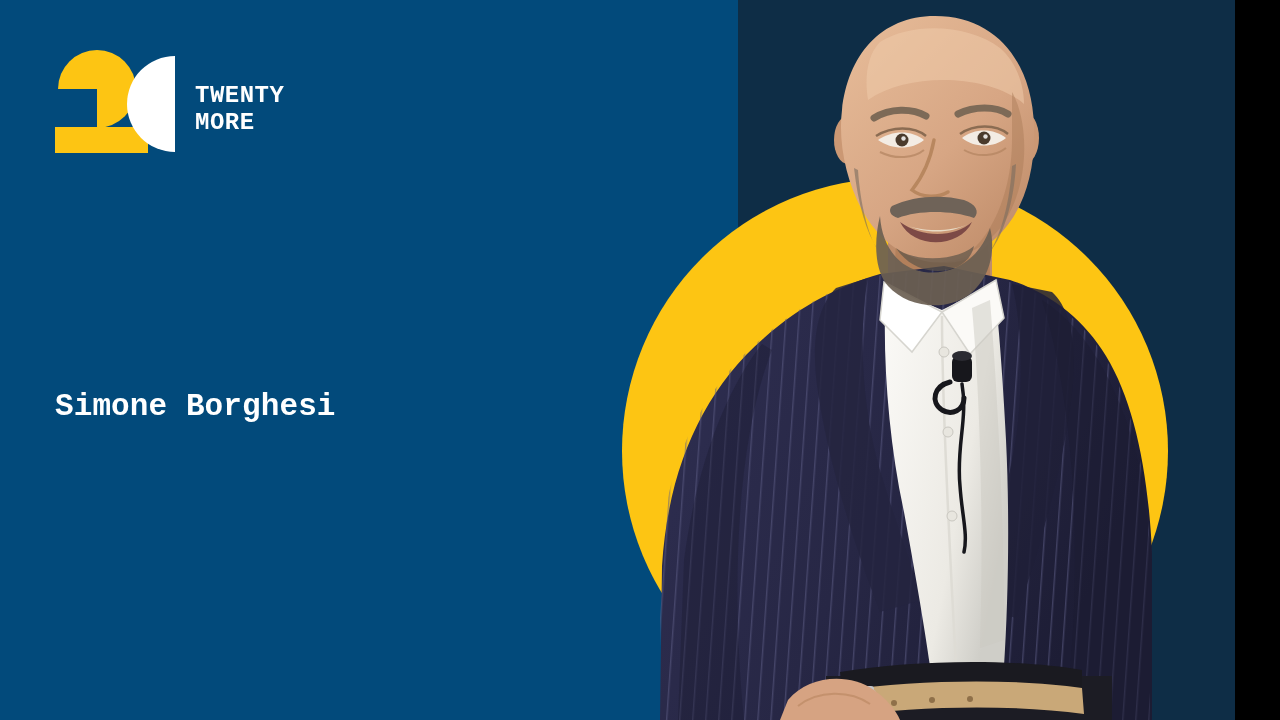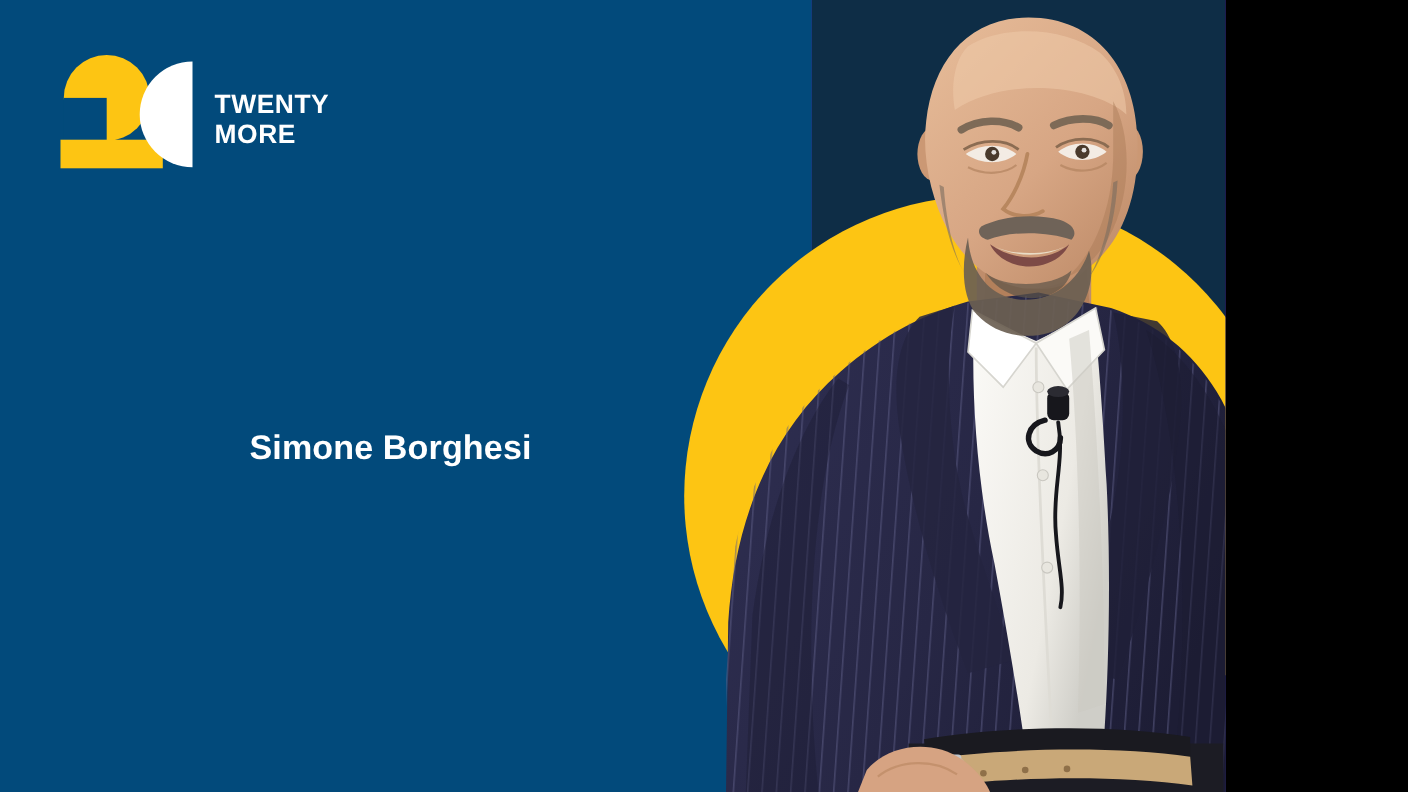--- a/index.html
+++ b/index.html
@@ -5,25 +5,25 @@
 <style>
   html, body {
     margin: 0;
     padding: 0;
     background: #000;
   }
   * { box-sizing: border-box; }
 
   .stage {
     position: relative;
-    width: 1114px;
+    width: 1235px;
     height: 720px;
     overflow: hidden;
-    font-family: Liberation Sans, sans-serif;
-    background: #6d28d9;
+    font-family: Liberation Mono, monospace;
+    background: #0c4a6e;
     -webkit-font-smoothing: antialiased;
   }
 
   
   .bg-left {
     position: absolute;
     left: 0; top: 0;
     width: 738px; height: 720px;
     background: #024a7b;
   }
@@ -110,21 +110,20 @@
     letter-spacing: 0.5px;
   }
   .logo-wordmark span { display: block; }
 
   
   .caption {
     position: absolute;
     left: 55px;
     top: 386px;
     width: 600px;
-    text-align: center;
   }
   .caption-name {
     color: #ffffff;
     font-size: 31px;
     font-weight: 700;
     line-height: 42px;
     letter-spacing: 0.1px;
     white-space: nowrap;
   }
   .caption-role {

